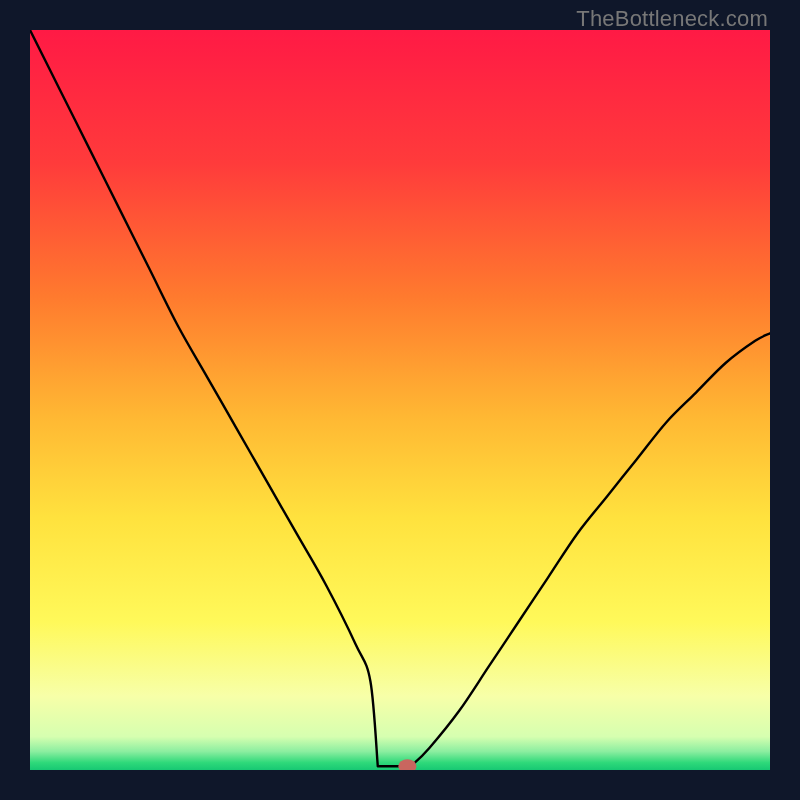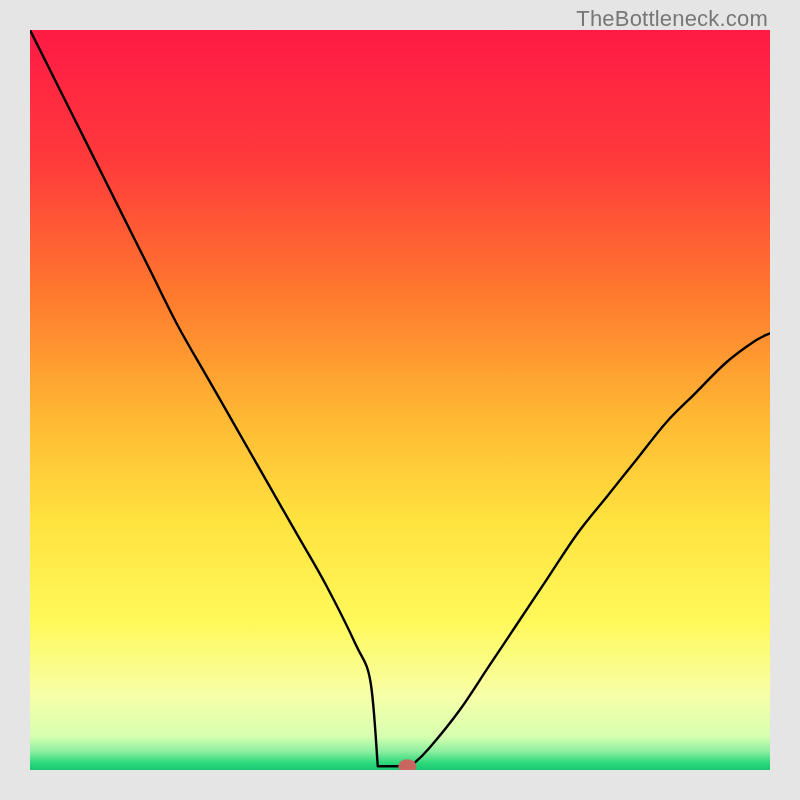--- a/index.html
+++ b/index.html
@@ -10,21 +10,21 @@
     overflow: hidden;
     background: #000;
     font-family: Arial, Helvetica, sans-serif;
   }
   .frame {
     position: absolute;
     left: 0;
     top: 0;
     width: 800px;
     height: 800px;
-    background: #e5e5e5;
+    background: #0f172a;
     text-align: right;
   }
   .plot {
     position: absolute;
     left: 30px;
     top: 30px;
     width: 740px;
     height: 740px;
     overflow: hidden;
   }

